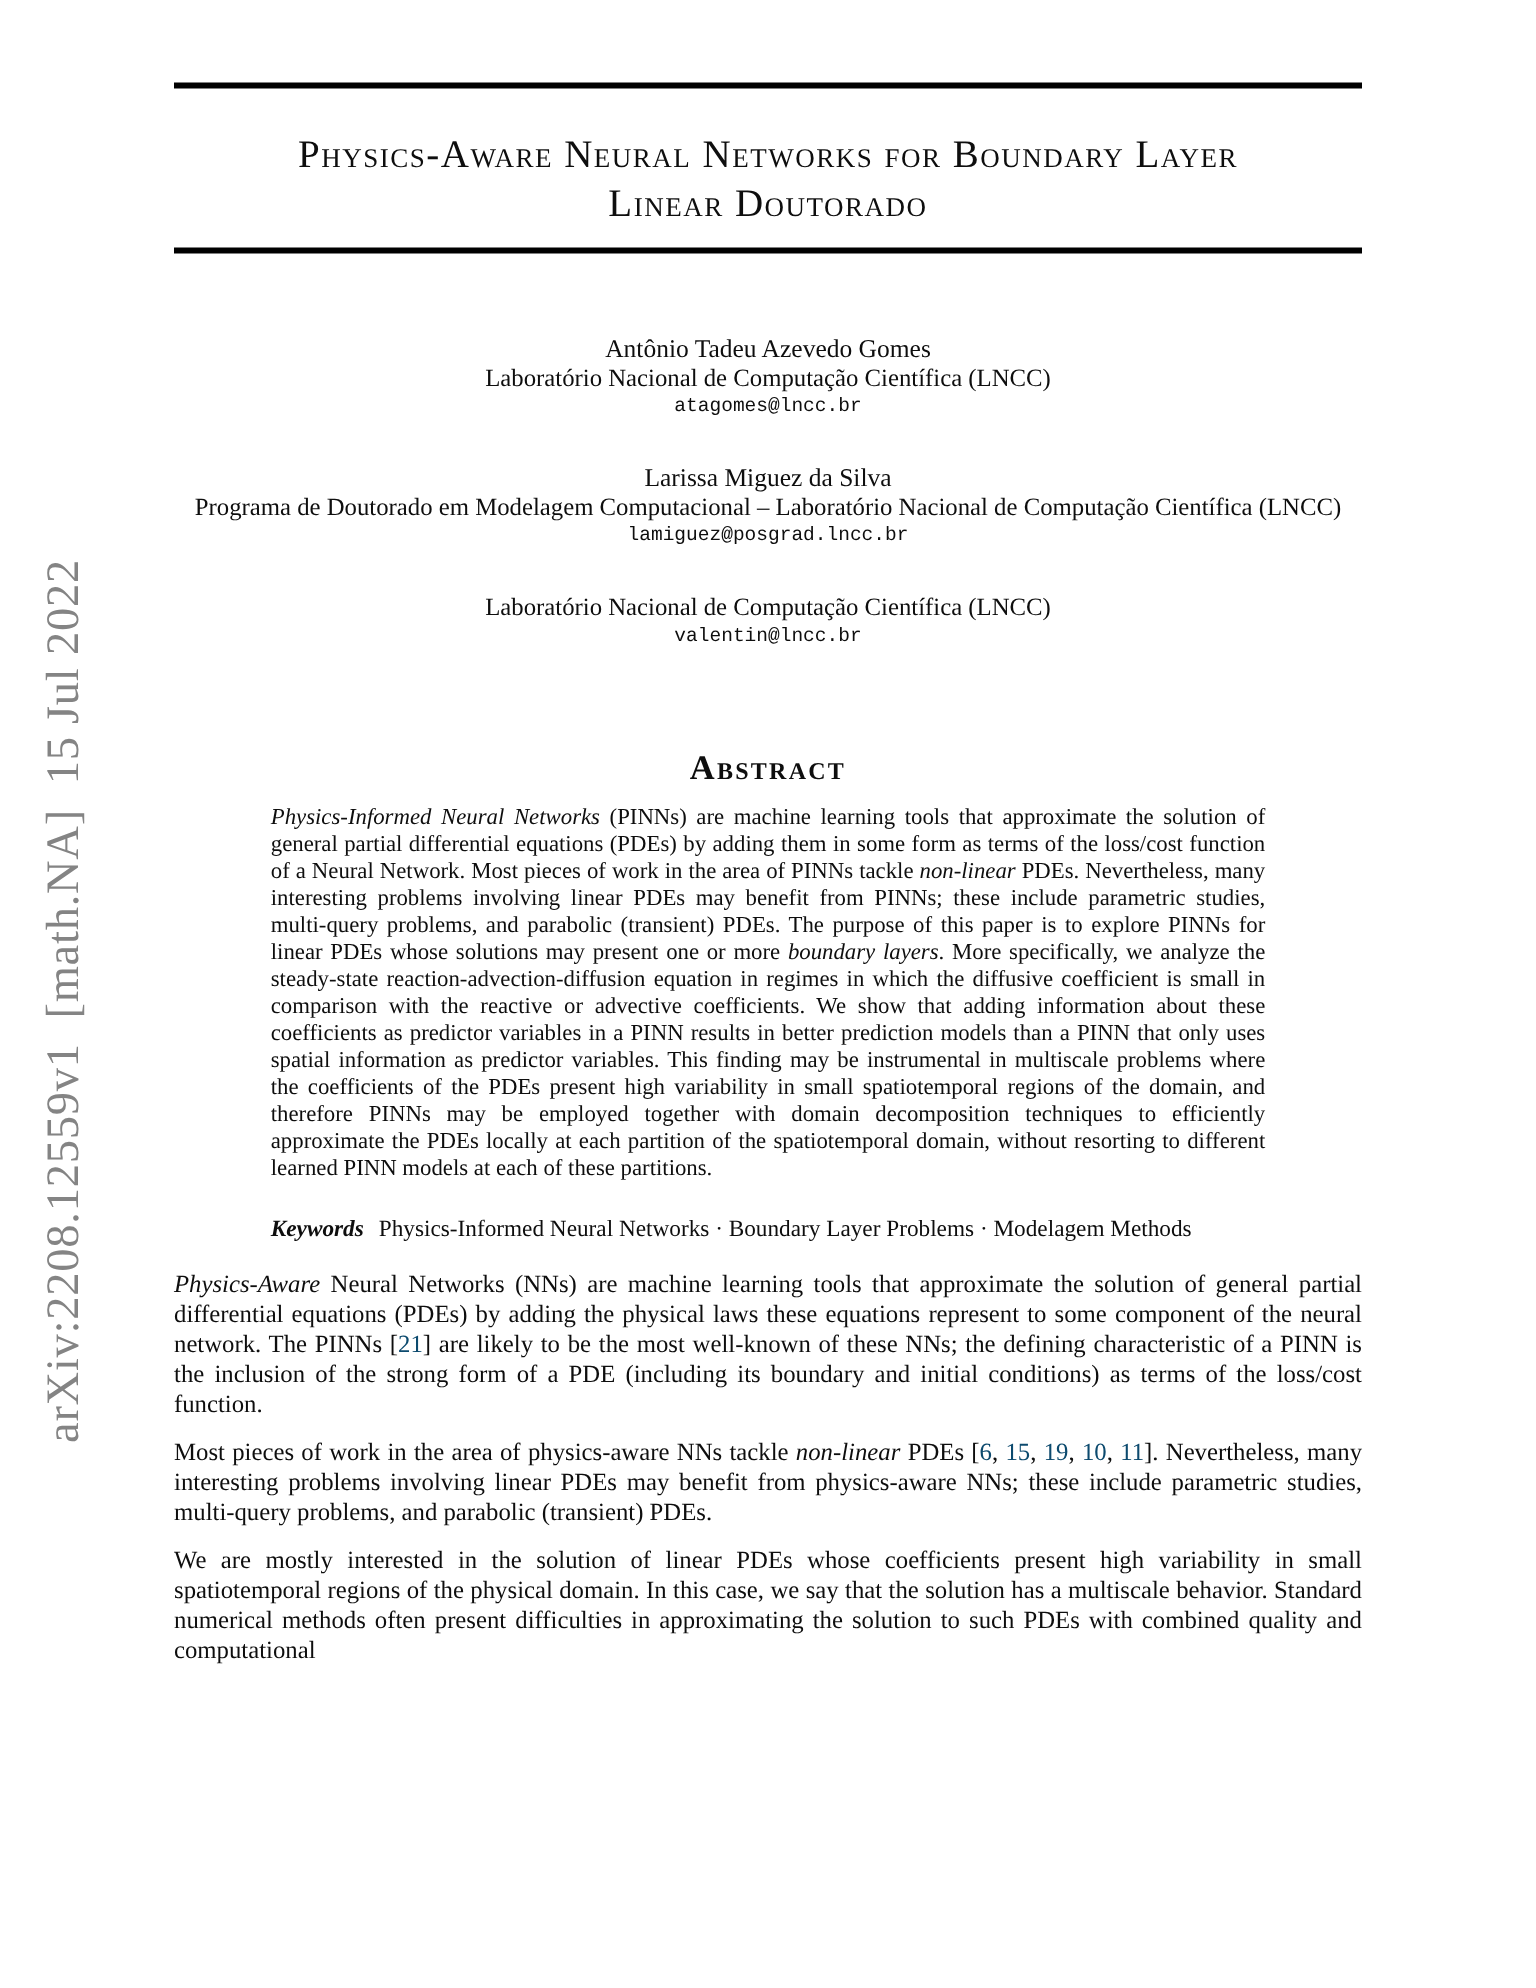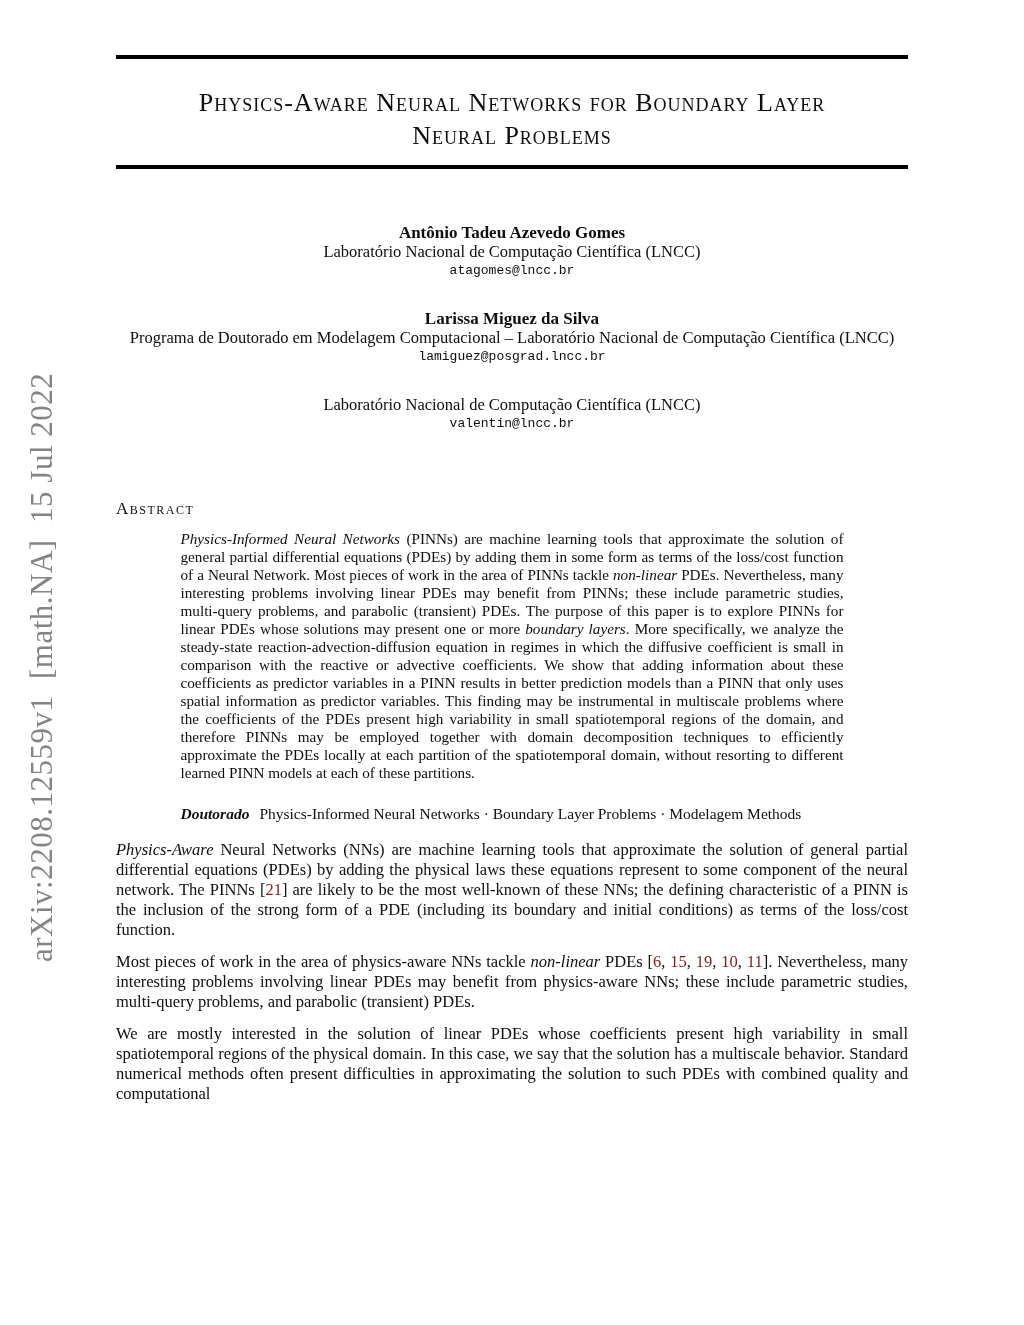--- a/index.html
+++ b/index.html
@@ -55,41 +55,41 @@
   }
 
   .authors-wrap {
     margin-top: 54px;
   }
   .author-block {
     text-align: center;
     margin-bottom: 29px;
   }
   .author-name {
-    font-weight: bold;
+    font-weight: normal;
     font-size: 17px;
     line-height: 19px;
   }
   .author-affil {
     font-size: 16.5px;
     line-height: 19px;
     white-space: nowrap;
   }
   .author-email {
     font-family: "Liberation Mono", monospace;
     font-size: 13px;
     line-height: 19px;
   }
 
   .abstract-heading {
     margin-top: 66px;
-    text-align: left;
+    text-align: center;
     font-variant: small-caps;
-    font-weight: normal;
-    font-size: 17px;
+    font-weight: bold;
+    font-size: 23px;
     letter-spacing: 1.5px;
   }
   .abstract-body {
     width: 663px;
     margin: 11px auto 0 auto;
     font-size: 15.2px;
     line-height: 18px;
     text-align: justify;
   }
 
@@ -120,35 +120,35 @@
     text-align: justify;
     margin: 12px 0 0 0;
   }
   .body-para.first {
     margin-top: 17px;
   }
 
   .italic { font-style: italic; }
 
   .cite {
-    color: #7f1d1d;
+    color: #0c4a6e;
     text-decoration: none;
     cursor: pointer;
   }
 </style>
 </head>
 <body>
 
 <div class="arxiv-watermark">arXiv:2208.12559v1  [math.NA]  15 Jul 2022</div>
 
 <div class="main-column">
 
   <div class="title-rule"></div>
 
-  <h1 class="paper-title"><span>Physics-Aware Neural Networks for Boundary Layer</span><br><span>Neural Problems</span></h1>
+  <h1 class="paper-title"><span>Physics-Aware Neural Networks for Boundary Layer</span><br><span>Linear Doutorado</span></h1>
 
   <div class="title-rule"></div>
 
   <div class="authors-wrap">
 
     <div class="author-block">
       <div class="author-name">Antônio Tadeu Azevedo Gomes</div>
       <div class="author-affil">Laboratório Nacional de Computação Científica (LNCC)</div>
       <div class="author-email">atagomes@lncc.br</div>
     </div>
@@ -163,21 +163,21 @@
       <div class="author-affil">Laboratório Nacional de Computação Científica (LNCC)</div>
       <div class="author-email">valentin@lncc.br</div>
     </div>
 
   </div>
 
   <div class="abstract-heading">Abstract</div>
 
   <p class="abstract-body"><span class="italic">Physics-Informed Neural Networks</span><span> (PINNs) are machine learning tools that approximate the solution of general partial differential equations (PDEs) by adding them in some form as terms of the loss/cost function of a Neural Network. Most pieces of work in the area of PINNs tackle </span><span class="italic">non-linear</span><span> PDEs. Nevertheless, many interesting problems involving linear PDEs may benefit from PINNs; these include parametric studies, multi-query problems, and parabolic (transient) PDEs. The purpose of this paper is to explore PINNs for linear PDEs whose solutions may present one or more </span><span class="italic">boundary layers</span><span>. More specifically, we analyze the steady-state reaction-advection-diffusion equation in regimes in which the diffusive coefficient is small in comparison with the reactive or advective coefficients. We show that adding information about these coefficients as predictor variables in a PINN results in better prediction models than a PINN that only uses spatial information as predictor variables. This finding may be instrumental in multiscale problems where the coefficients of the PDEs present high variability in small spatiotemporal regions of the domain, and therefore PINNs may be employed together with domain decomposition techniques to efficiently approximate the PDEs locally at each partition of the spatiotemporal domain, without resorting to different learned PINN models at each of these partitions.</span></p>
 
-  <div class="keywords-line"><span class="keywords-label">Doutorado</span><span>Physics-Informed Neural Networks · Boundary Layer Problems · Modelagem Methods</span></div>
+  <div class="keywords-line"><span class="keywords-label">Keywords</span><span>Physics-Informed Neural Networks · Boundary Layer Problems · Modelagem Methods</span></div>
 
 
   <p class="body-para first"><span class="italic">Physics-Aware</span><span> Neural Networks (NNs) are machine learning tools that approximate the solution of general partial differential equations (PDEs) by adding the physical laws these equations represent to some component of the neural network. The PINNs [</span><a class="cite">21</a><span>] are likely to be the most well-known of these NNs; the defining characteristic of a PINN is the inclusion of the strong form of a PDE (including its boundary and initial conditions) as terms of the loss/cost function.</span></p>
 
   <p class="body-para"><span>Most pieces of work in the area of physics-aware NNs tackle </span><span class="italic">non-linear</span><span> PDEs [</span><a class="cite">6</a><span>, </span><a class="cite">15</a><span>, </span><a class="cite">19</a><span>, </span><a class="cite">10</a><span>, </span><a class="cite">11</a><span>]. Nevertheless, many interesting problems involving linear PDEs may benefit from physics-aware NNs; these include parametric studies, multi-query problems, and parabolic (transient) PDEs.</span></p>
 
   <p class="body-para"><span>We are mostly interested in the solution of linear PDEs whose coefficients present high variability in small spatiotemporal regions of the physical domain. In this case, we say that the solution has a multiscale behavior. Standard numerical methods often present difficulties in approximating the solution to such PDEs with combined quality and computational</span></p>
 
 </div>
 

